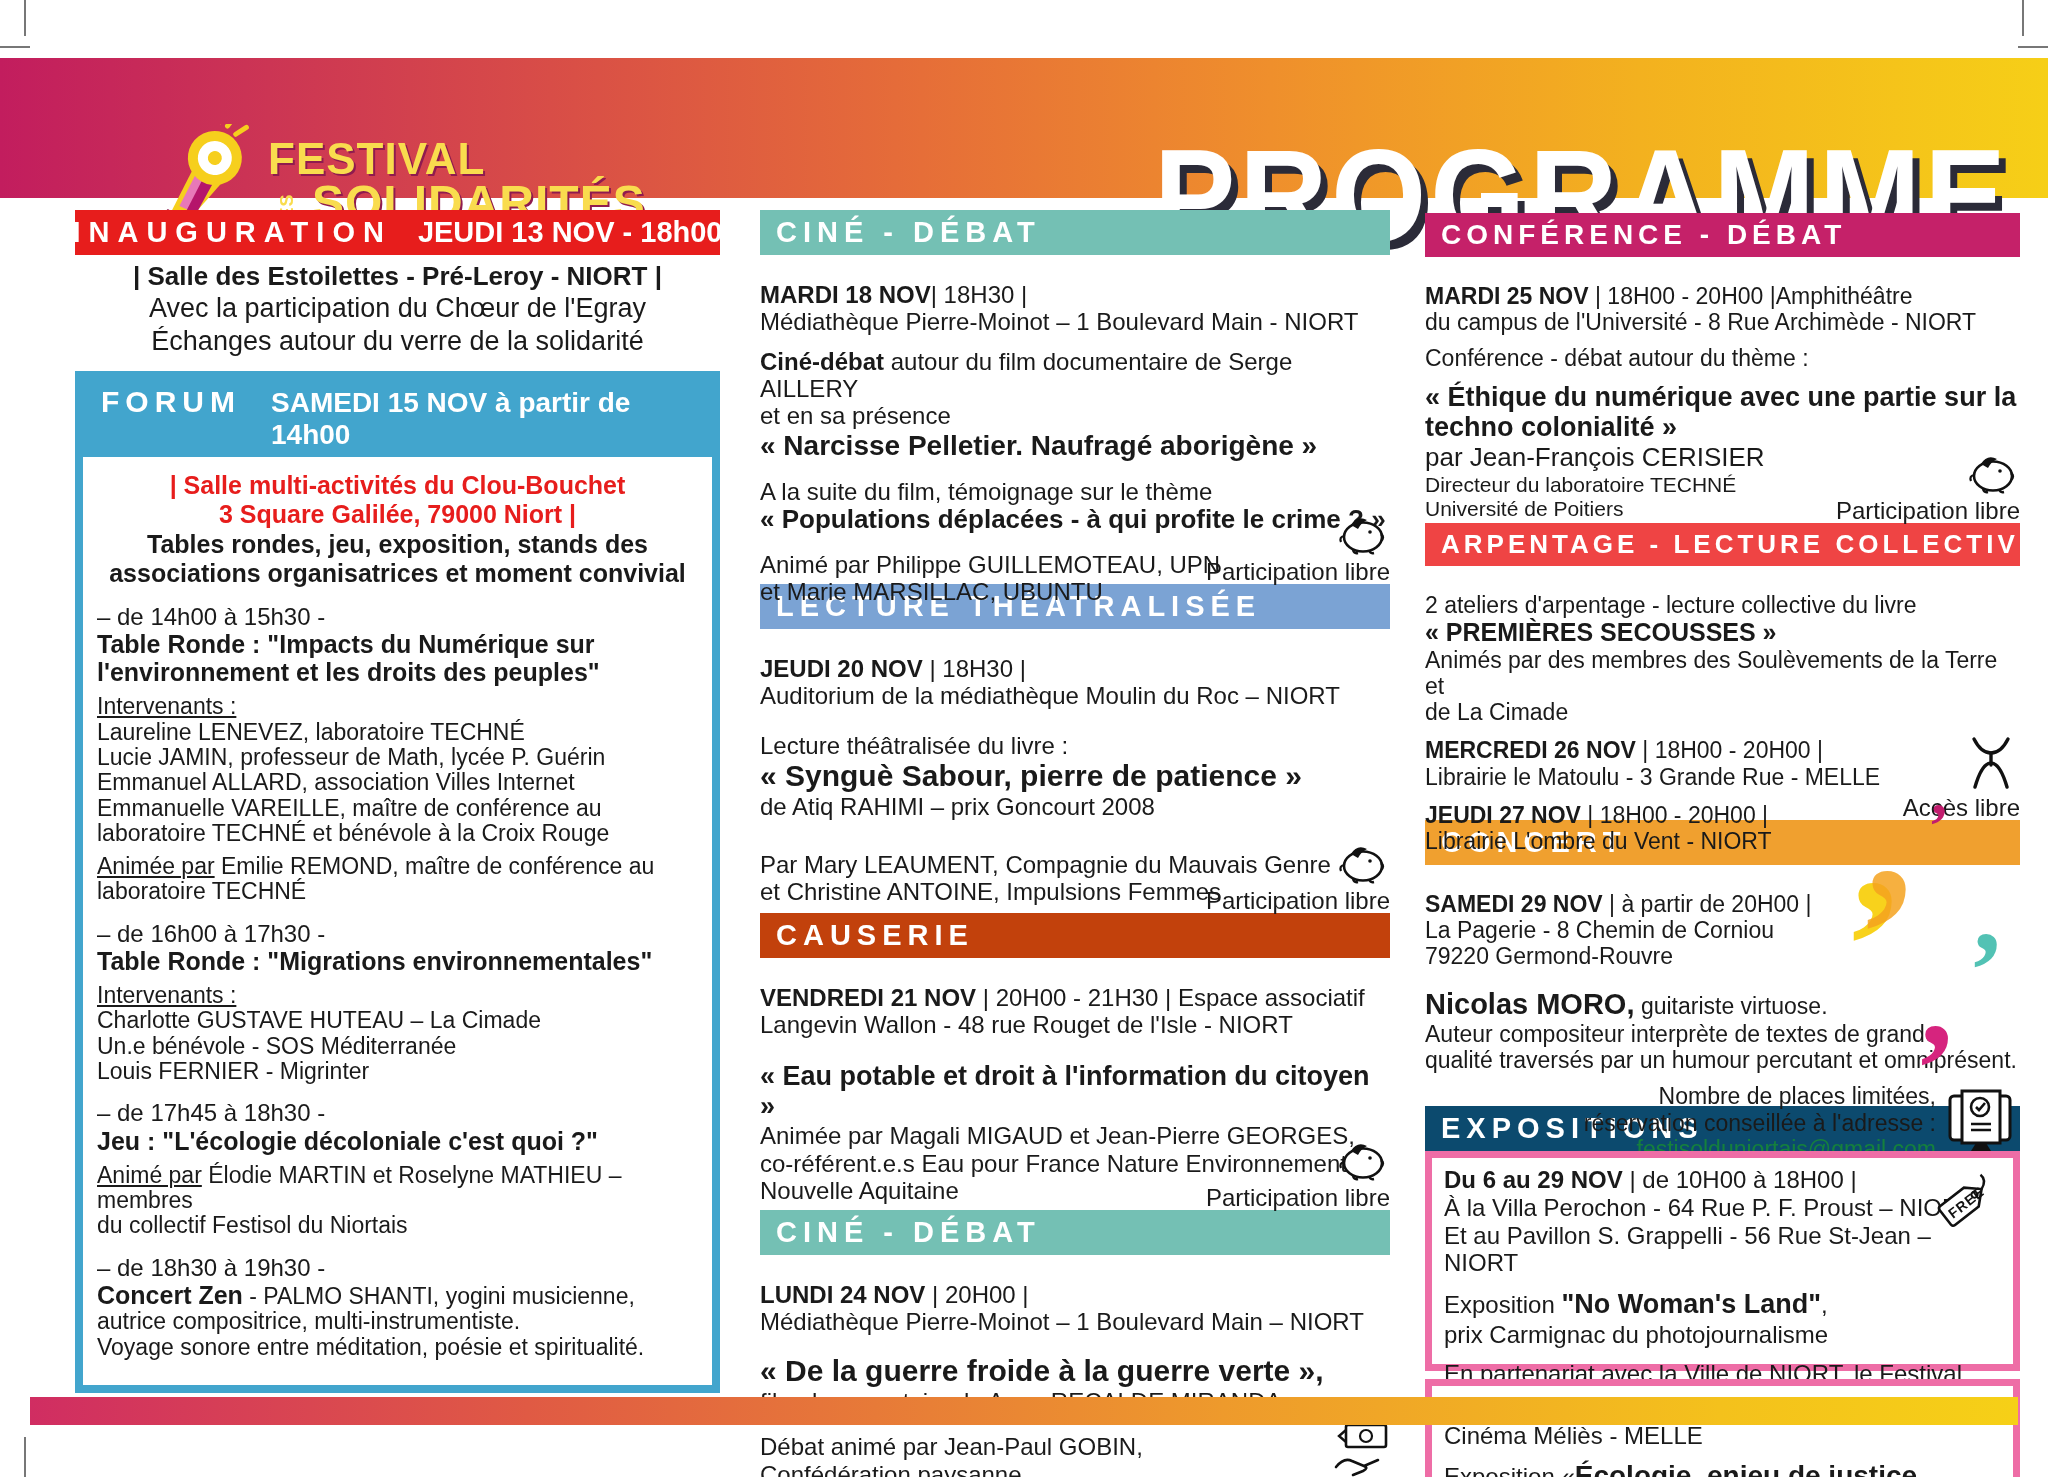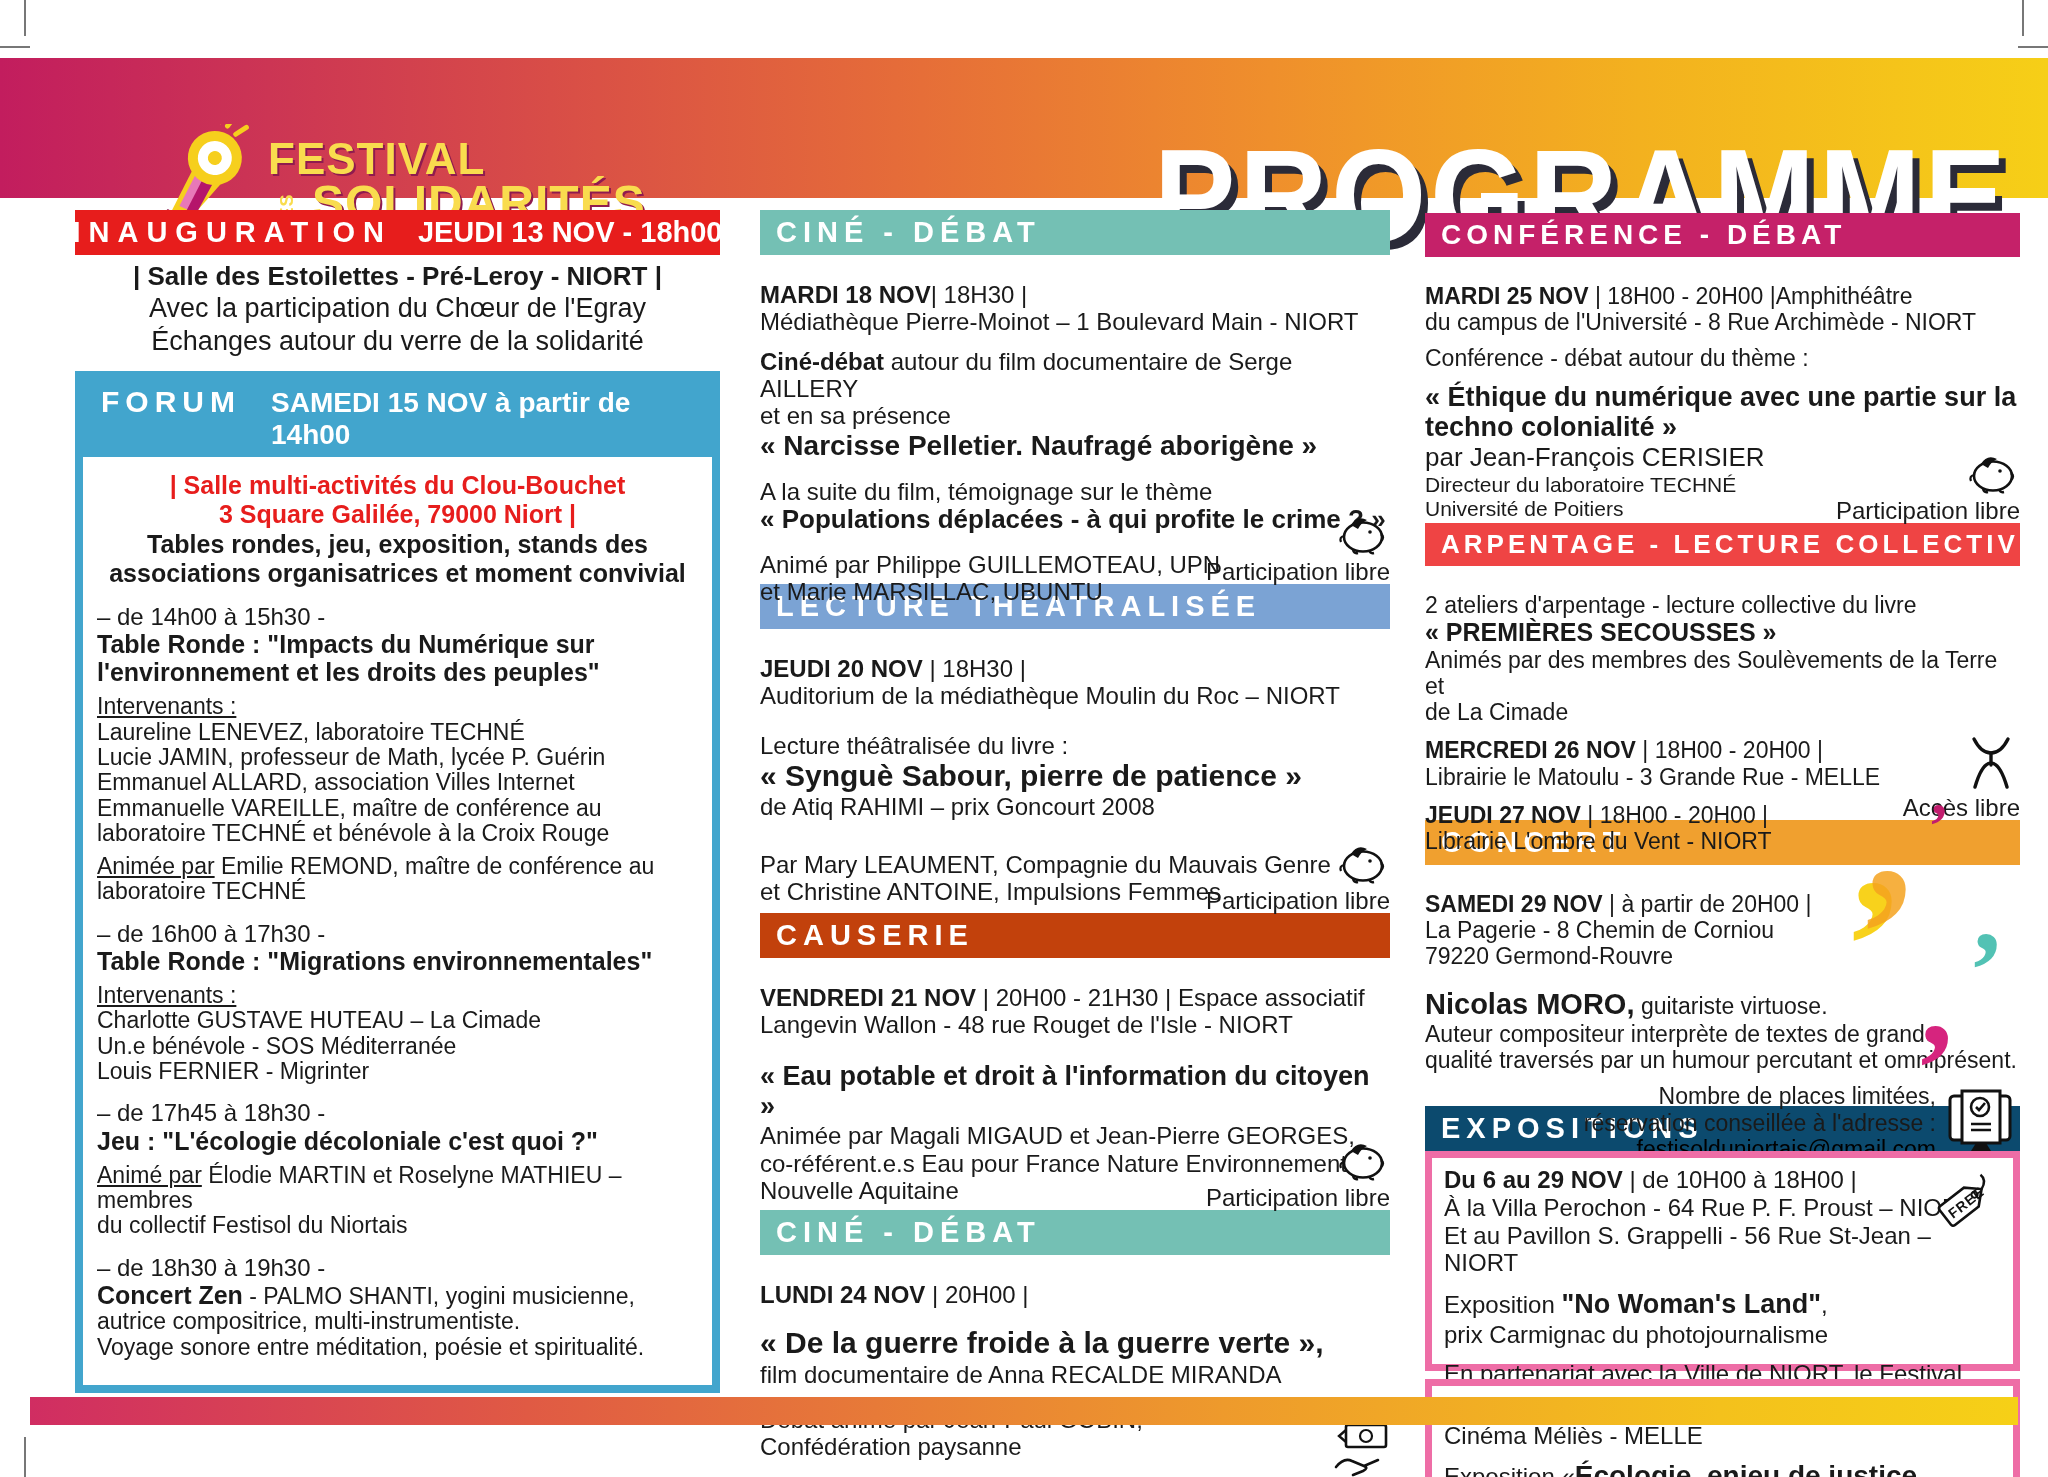--- a/index.html
+++ b/index.html
@@ -67,21 +67,21 @@
     font-family:"Liberation Serif",serif;font-weight:700;}
   .quote-deco span{position:absolute;line-height:0.6;}
   .qd-tip{left:80px;top:-12px;font-size:64px;color:#c21d6e;}
   .qd-yellow{left:-6px;top:70px;font-size:190px;color:#f8d21c;}
   .qd-orange{left:8px;top:58px;font-size:190px;color:#f5a31f;opacity:.85;}
   .qd-teal{left:120px;top:118px;font-size:110px;color:#52c2b4;}
   .qd-magenta{left:66px;top:210px;font-size:130px;color:#d6247e;}
 
   .booking{display:flex;justify-content:flex-end;align-items:center;gap:10px;margin-top:10px;}
   .booking-text{text-align:right;font-size:23px;line-height:1.15;}
-  .booking-email{color:#000000;text-decoration:none;}
+  .booking-email{color:#15803d;text-decoration:none;}
 
   .expo-box{border:7px solid #ee6da6;padding:8px 12px;font-size:24px;line-height:1.16;position:relative;background:#fff;}
   .expo-box + .expo-box{margin-top:8px;}
   .free-tag{position:absolute;right:10px;top:6px;}
 
   .footer-bar{position:absolute;left:30px;top:1397px;width:1988px;height:28px;
     background:linear-gradient(90deg,#d02d62 0%,#e05a44 25%,#ee9a2c 60%,#f4c11c 85%,#f6d017 100%);}
 </style>
 </head>
 <body>
@@ -290,20 +290,21 @@
           <path d="M17 39 q1 4 5 3 M33 39 q1 4 5 3" stroke="#111" stroke-width="2.4" fill="none"></path>
           <path d="M8 25 q-5 1 -3 6" stroke="#111" stroke-width="2.2" fill="none"></path>
         </svg>
         <div>Participation libre</div>
       </div>
     </div>
 
     <div class="banner b-teal">CINÉ - DÉBAT</div>
     <div class="s-content" style="height:225px;">
       <div><span class="bold">LUNDI 24 NOV</span><span> | 20H00 |</span></div>
+      <div>Médiathèque Pierre-Moinot – 1 Boulevard Main – NIORT</div>
       <div class="bold" style="font-size:30px;margin-top:18px;">« De la guerre froide à la guerre verte »,</div>
       <div>film documentaire de Anna RECALDE MIRANDA</div>
       <div style="margin-top:18px;">
         <div>Débat animé par Jean-Paul GOBIN,</div>
         <div>Confédération paysanne</div>
       </div>
       <div class="pricing">
         <svg width="62" height="58" viewBox="0 0 62 58">
           <rect x="18" y="4" width="40" height="22" rx="2" fill="#fff" stroke="#111" stroke-width="2.6"></rect>
           <circle cx="38" cy="15" r="6" fill="none" stroke="#111" stroke-width="2.2"></circle>

